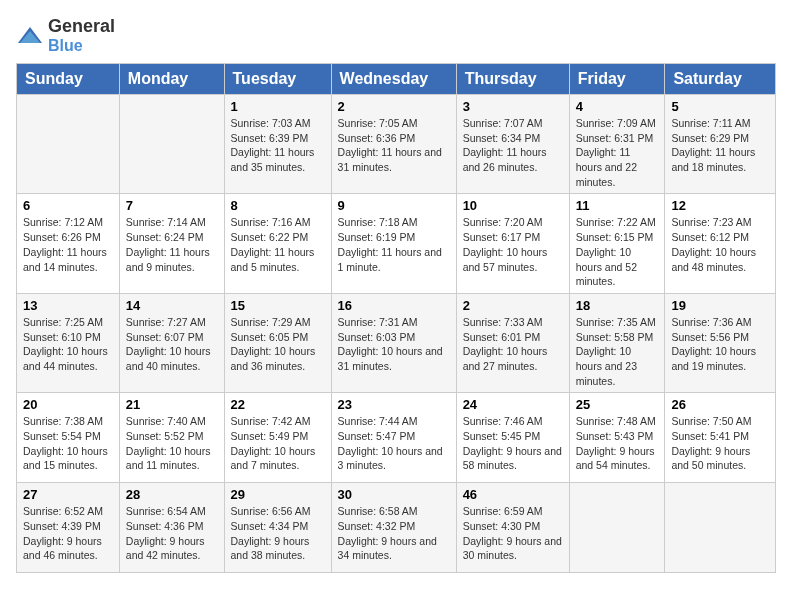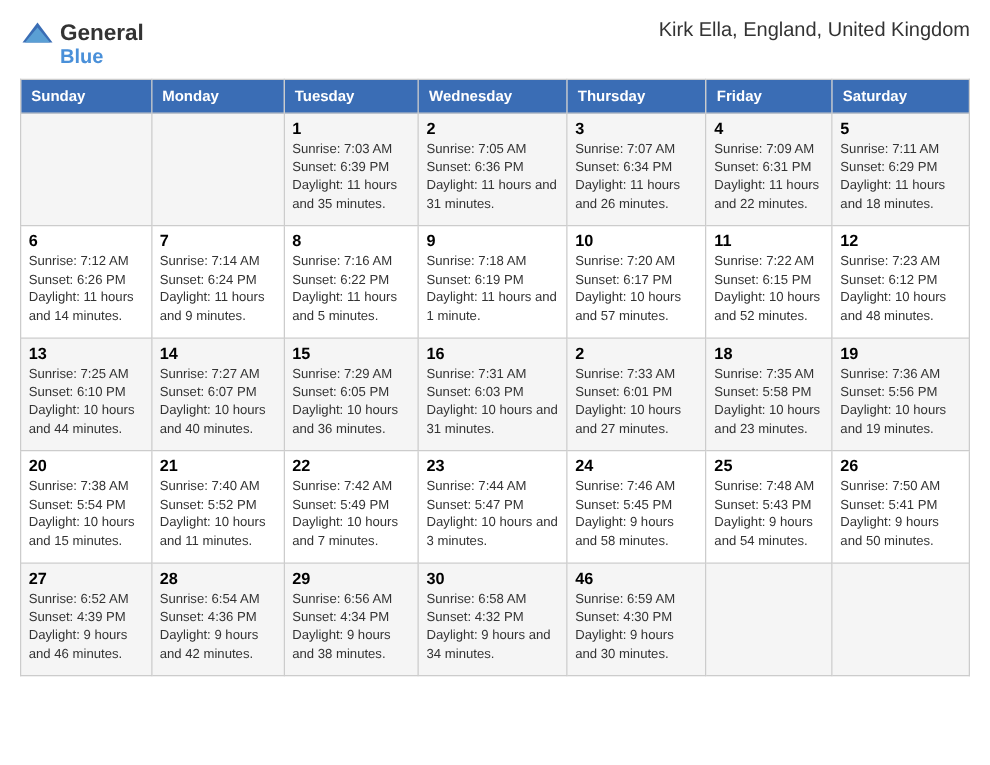--- a/index.html
+++ b/index.html
@@ -11,21 +11,21 @@
       padding: 16px;
     }
     .header {
       display: flex;
       justify-content: space-between;
       align-items: flex-start;
       margin-bottom: 8px;
     }
     .logo {
       display: flex;
-      align-items: flex-start;
+      align-items: center;
       gap: 4px;
     }
     .logo-icon {
       width: 28px;
       height: 22px;
     }
     .title-area {
       text-align: right;
     }
     .month-title {
@@ -40,21 +40,21 @@
     table {
       width: 100%;
       border-collapse: collapse;
       font-size: 11px;
     }
     thead tr th {
       background-color: #3a6db5;
       color: #fff;
       padding: 6px 8px;
       text-align: left;
-      font-size: 12px;
+      font-size: 16px;
       font-weight: bold;
       border: 1px solid #ccc;
     }
     tbody tr td {
       border: 1px solid #ccc;
       vertical-align: top;
       padding: 4px 6px;
       min-height: 80px;
       height: 90px;
     }
@@ -87,21 +87,20 @@
     <svg class="logo-icon" viewBox="0 0 28 22" xmlns="http://www.w3.org/2000/svg">
       <polygon points="14,2 26,18 2,18" fill="#3a6db5"></polygon>
       <polygon points="14,6 24,18 4,18" fill="#5a9fd4"></polygon>
     </svg>
     <div>
       <span style="font-size:18px;font-weight:bold;color:#333;">General</span><br>
       <span style="font-size:16px;font-weight:bold;color:#4a90d9;">Blue</span>
     </div>
   </div>
   <div class="title-area">
-    <div class="location">Kirk Ella, England, United Kingdom</div>
   </div>
 </div>
 
 <table>
   <thead>
     <tr>
       <th>Sunday</th>
       <th>Monday</th>
       <th>Tuesday</th>
       <th>Wednesday</th>

